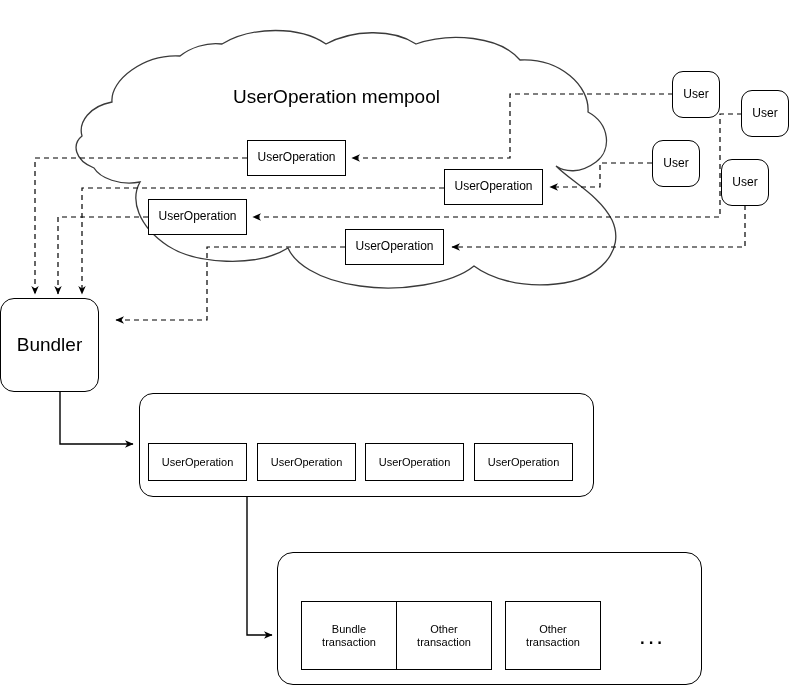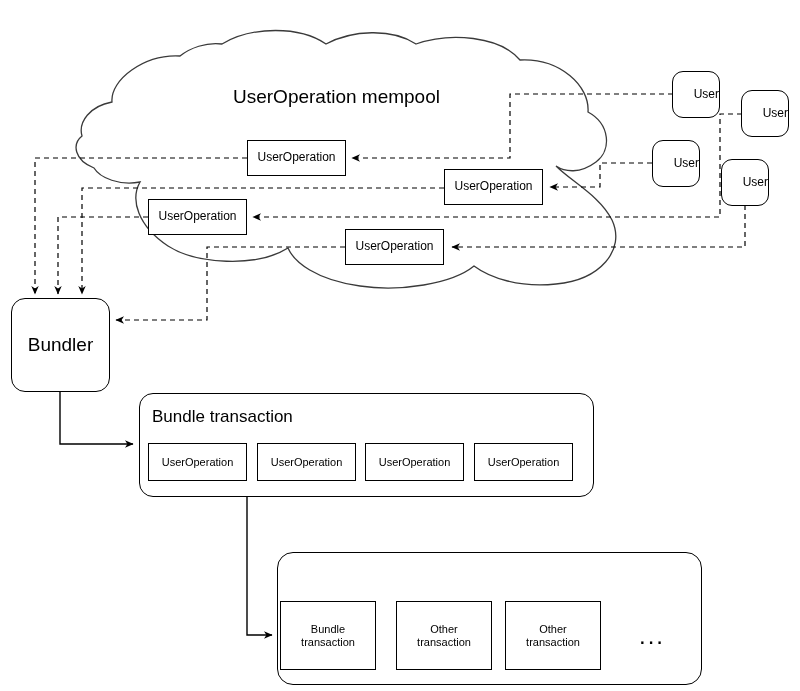--- a/index.html
+++ b/index.html
@@ -29,21 +29,21 @@
     box-sizing: border-box;
     border: 1px solid #000000;
     background: #ffffff;
     display: flex;
     align-items: center;
     justify-content: center;
     text-align: center;
     line-height: 1.15;
   }
   .rounded-sm { border-radius: 0; }
-  .rounded-md { border-radius: 11px; justify-content: flex-end; }
+  .rounded-md { border-radius: 11px; }
   .rounded-lg { border-radius: 14px; }
   .t12 { font-size: 12px; }
   .t11 { font-size: 11px; }
   .t17 { font-size: 17px; }
   .t19 { font-size: 19px; }
   .container-title {
     position: absolute;
     white-space: nowrap;
   }
   .ellipsis {
@@ -133,28 +133,27 @@
   </div>
 
   <div class="node rounded-md t12" style="left:652px; top:140px; width:48px; height:47px;">
     <span>User</span>
   </div>
 
   <div class="node rounded-md t12" style="left:721px; top:159px; width:48px; height:47px;">
     <span>User</span>
   </div>
 
-  <div class="node rounded-lg t19" style="left:11px; top:298px; width:99px; height:94px;">
+  <div class="node rounded-lg t19" style="left:0; top:298px; width:99px; height:94px;">
     <span>Bundler</span>
   </div>
 
   <div style="position:absolute; left:139px; top:393px; width:453px; height:102px;
               border:1px solid #000; border-radius:14px; background:#fff;"></div>
 
-  <div class="container-title t17" style="left:152px; top:407px;">Bundle transaction</div>
 
   <div class="node rounded-sm t11" style="left:148px; top:443px; width:99px; height:38px;">
     <span>UserOperation</span>
   </div>
 
   <div class="node rounded-sm t11" style="left:257px; top:443px; width:99px; height:38px;">
     <span>UserOperation</span>
   </div>
 
   <div class="node rounded-sm t11" style="left:365px; top:443px; width:99px; height:38px;">
@@ -162,21 +161,21 @@
   </div>
 
   <div class="node rounded-sm t11" style="left:474px; top:443px; width:99px; height:38px;">
     <span>UserOperation</span>
   </div>
 
   <div style="position:absolute; left:277px; top:552px; width:423px; height:131px;
               border:1px solid #000; border-radius:16px; background:#fff;"></div>
 
 
-  <div class="node rounded-sm t11" style="left:280px; top:601px; width:96px; height:69px; flex-direction:column;">
+  <div class="node rounded-sm t11" style="left:301px; top:601px; width:96px; height:69px; flex-direction:column;">
     <span>Bundle</span>
     <span>transaction</span>
   </div>
 
   <div class="node rounded-sm t11" style="left:396px; top:601px; width:96px; height:69px; flex-direction:column;">
     <span>Other</span>
     <span>transaction</span>
   </div>
 
   <div class="node rounded-sm t11" style="left:505px; top:601px; width:96px; height:69px; flex-direction:column;">

